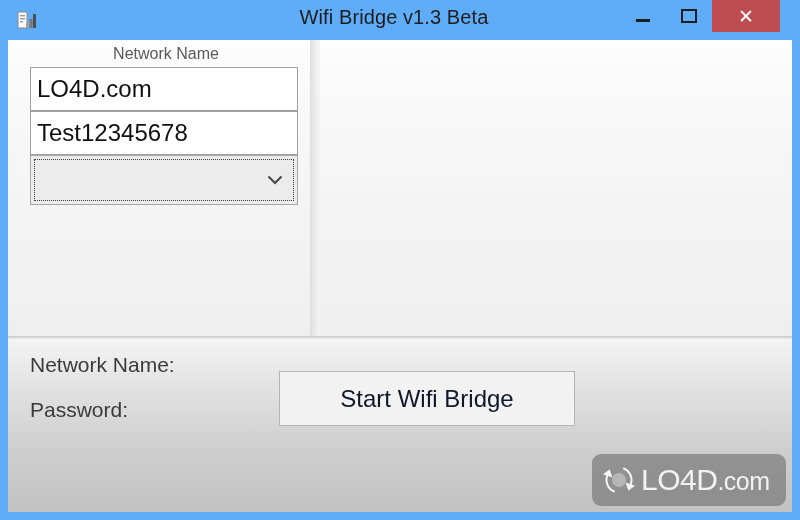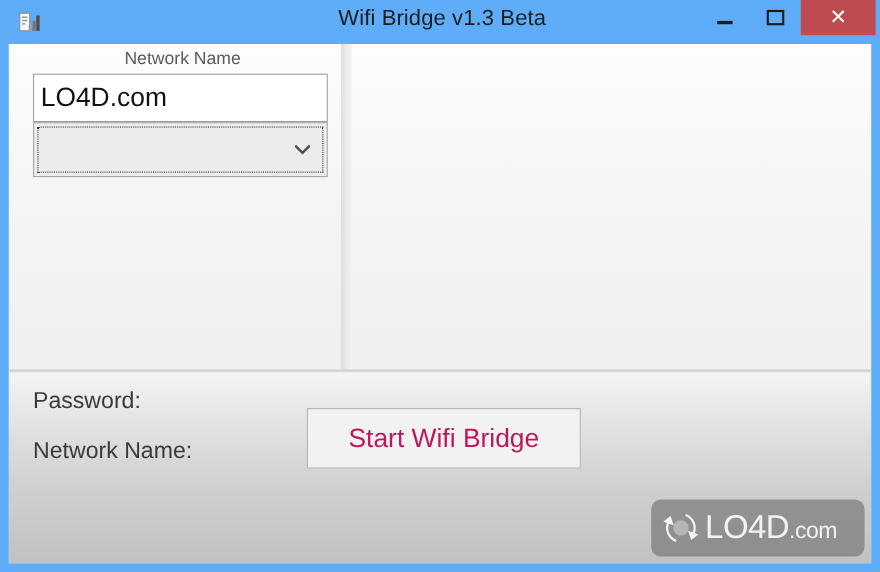--- a/index.html
+++ b/index.html
@@ -11,21 +11,21 @@
     font-family: "Liberation Sans", sans-serif;
     background: #ffffff;
   }
 
   
   #app-window {
     position: relative;
     width: 800px;
     height: 520px;
     background: #5FADF8;
-    padding: 0 4px 8px 8px;
+    padding: 0 20px 8px 8px;
   }
 
   #titlebar {
     position: relative;
     height: 40px;
     background: #5FADF8;
     display: flex;
     align-items: flex-start;
   }
 
@@ -183,27 +183,27 @@
     position: relative;
     height: 3px;
     background: linear-gradient(to bottom, #c7c7c7 0%, #dcdcdc 60%, #efefef 100%);
   }
 
   
   #start-button {
     position: absolute;
     left: 271px;
     top: 331px;
-    width: 249px;
+    width: 296px;
     height: 55px;
     background: #f2f2f2;
     border: 1px solid #b4b4b4;
     font-family: "Liberation Sans", sans-serif;
     font-size: 24px;
-    color: #be185d;
+    color: #0f172a;
     cursor: default;
     z-index: 5;
   }
 
   
   #status-panel {
     position: relative;
     height: 173px;
     background: linear-gradient(to bottom, #f4f4f4 0%, #e2e2e2 28%, #cfcfcf 62%, #c2c2c2 100%);
     padding: 14px 0 0 22px;
@@ -239,21 +239,21 @@
   }
 
   #watermark-text {
     font-size: 30px;
     color: rgba(255, 255, 255, 0.88);
     margin-left: 5px;
     letter-spacing: -0.5px;
     white-space: nowrap;
   }
   #watermark-text .tld {
-    font-size: 21px;
+    font-size: 25px;
   }
 </style>
 </head>
 <body>
 
 <div id="app-window">
 
   <div id="titlebar">
 
     <svg id="app-icon" viewBox="0 0 24 24">
@@ -283,37 +283,38 @@
 
     <div id="config-panel">
 
       <div id="panel-divider-vertical"></div>
 
       <div id="form-column">
 
         <label class="field-label">Network Name</label>
         <input class="text-input" id="network-name-input" type="text" value="LO4D.com" style="">
 
+        <input class="text-input" id="password-input" type="text" value="Test12345678" style="">
 
         <div id="combo-wrapper">
           <div id="combo-inner">
             <span id="combo-value"></span>
             <svg id="combo-chevron" viewBox="0 0 14 10">
               <path d="M1.2 2.2 L7 8 L12.8 2.2" fill="none" stroke="#4a4a4a" stroke-width="2.2" stroke-linecap="square" stroke-linejoin="miter"></path>
             </svg>
           </div>
         </div>
       </div>
     </div>
 
     <div id="panel-divider-horizontal"></div>
 
     <div id="status-panel">
+      <span class="status-line">Network Name:</span>
       <span class="status-line">Password:</span>
-      <span class="status-line">Network Name:</span>
     </div>
 
     <button id="start-button">Start Wifi Bridge</button>
 
     <div id="watermark">
       <svg id="watermark-logo" viewBox="0 0 34 34">
         <path d="M17 5.5 A11.5 11.5 0 0 1 28.5 17 L24 17 L29.5 24 L34 17 L30.5 17
                  A13.5 13.5 0 0 0 17 3.5 Z" fill="rgba(255,255,255,0.9)" transform="rotate(200 17 17)"></path>
         <path d="M17 5.5 A11.5 11.5 0 0 1 28.5 17 L24 17 L29.5 24 L34 17 L30.5 17
                  A13.5 13.5 0 0 0 17 3.5 Z" fill="rgba(255,255,255,0.9)" transform="rotate(20 17 17)"></path>

